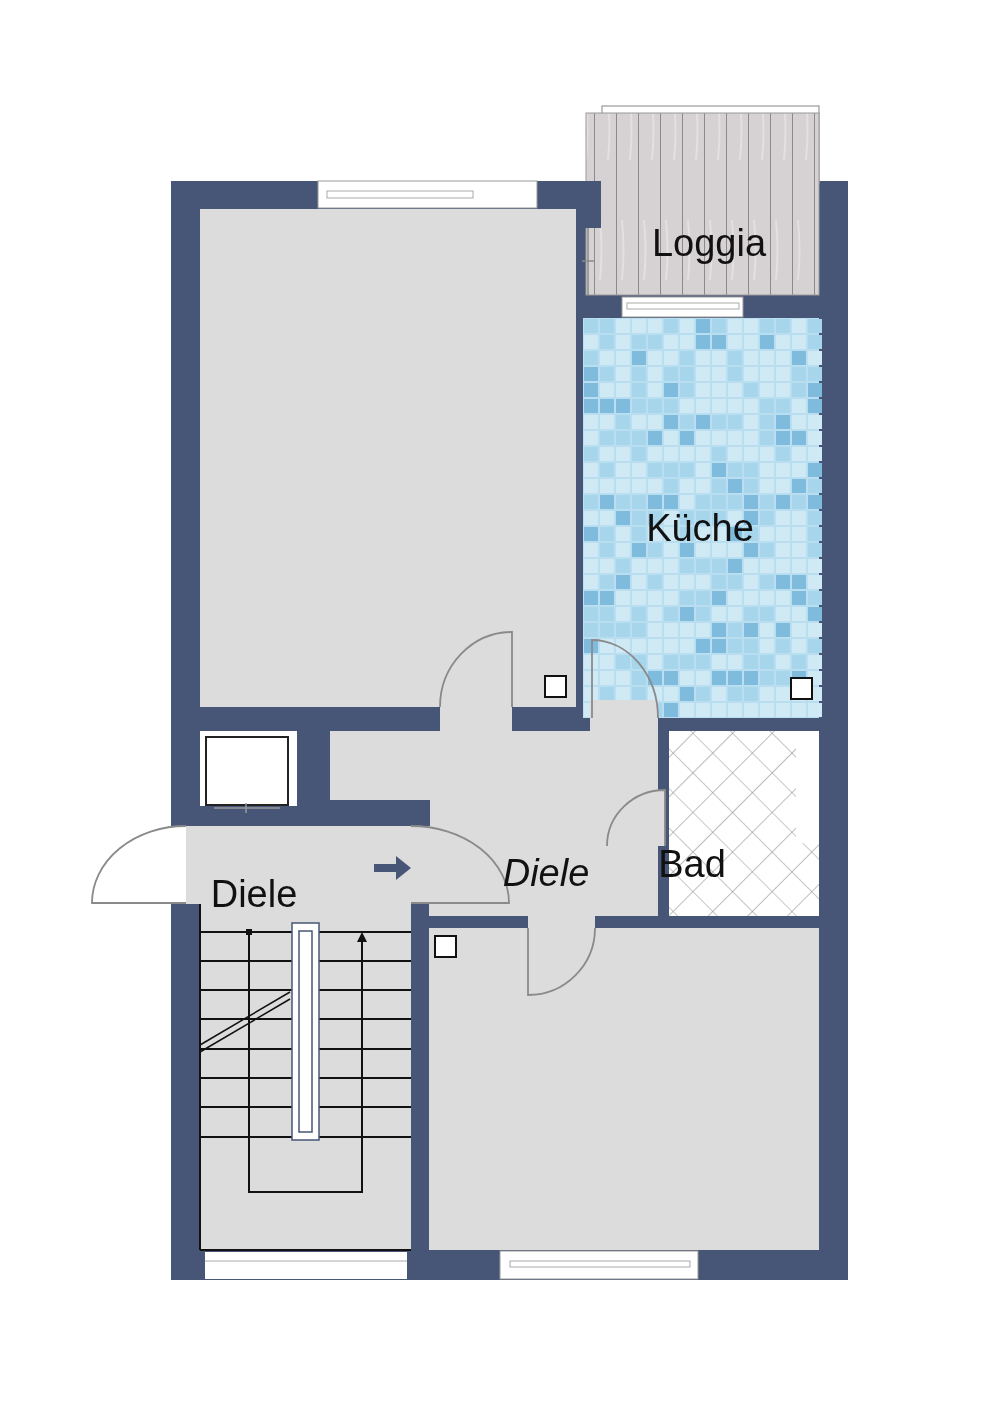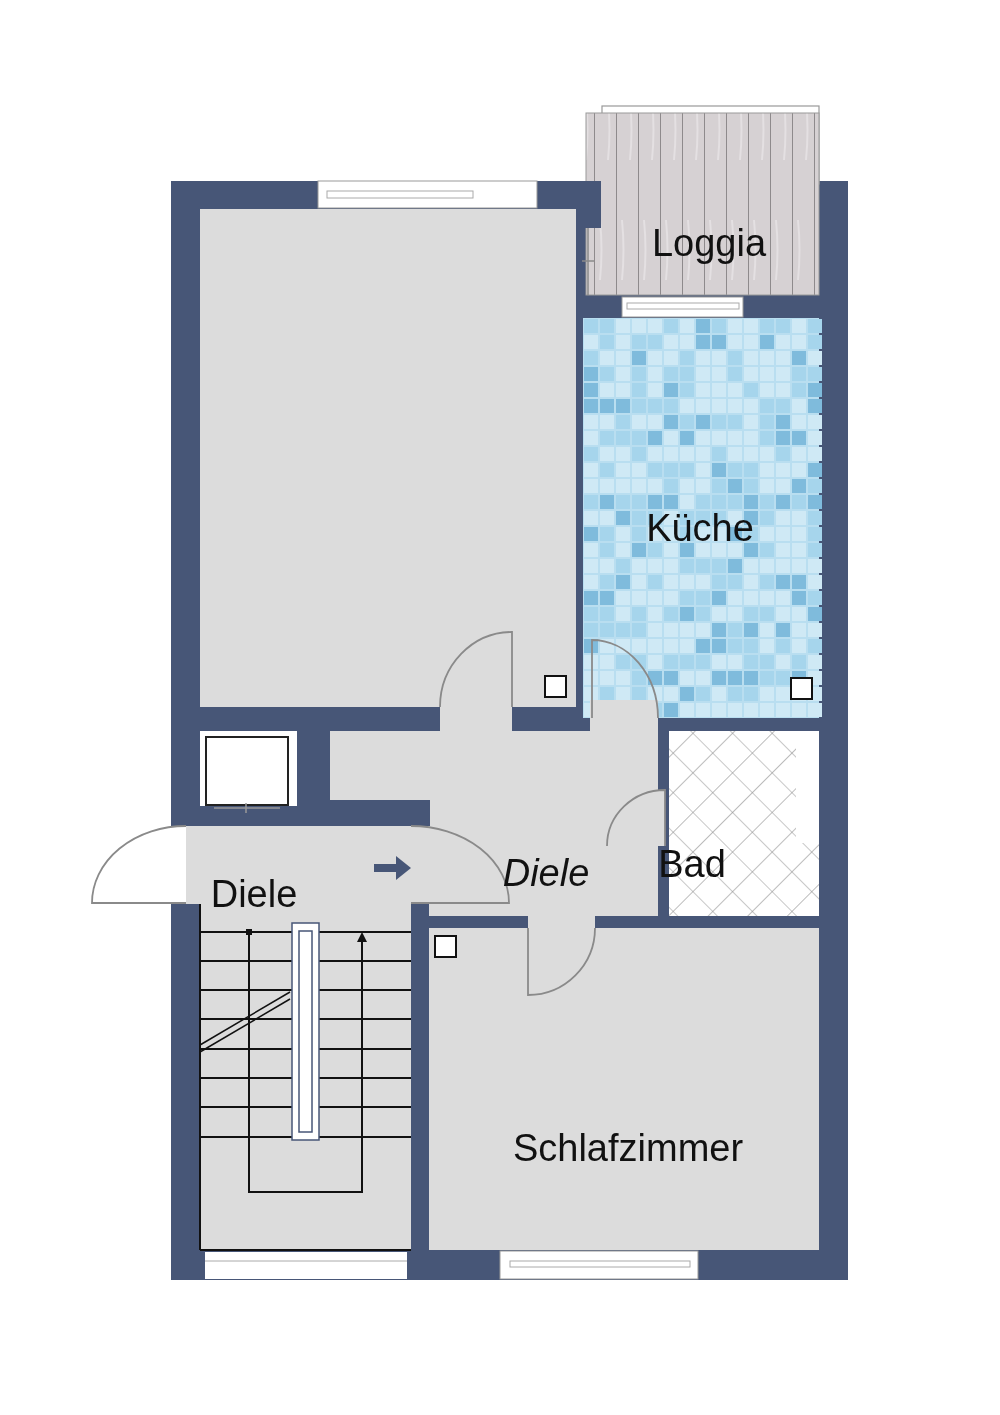--- a/index.html
+++ b/index.html
@@ -507,14 +507,13 @@
     <polygon points="362,932 357,942 367,942" fill="#111"></polygon>
     <rect x="292" y="923" width="27" height="217" fill="#ffffff" stroke="#475677" stroke-width="1.5"></rect>
     <rect x="299" y="931" width="13" height="201" fill="#ffffff" stroke="#475677" stroke-width="1.5"></rect>
   </svg>
 
   <div class="room-label" style="left:700px;top:484px;">Küche</div>
   <div class="room-label" style="left:709px;top:199px;">Loggia</div>
   <div class="room-label" style="left:546px;top:829px;font-style:italic;">Diele</div>
   <div class="room-label" style="left:692px;top:820px;">Bad</div>
   <div class="room-label" style="left:254px;top:850px;">Diele</div>
-  <div class="room-label" style="left:628px;top:1104px;">Schlafzimmer</div>
 </div>
 
 </body></html>

